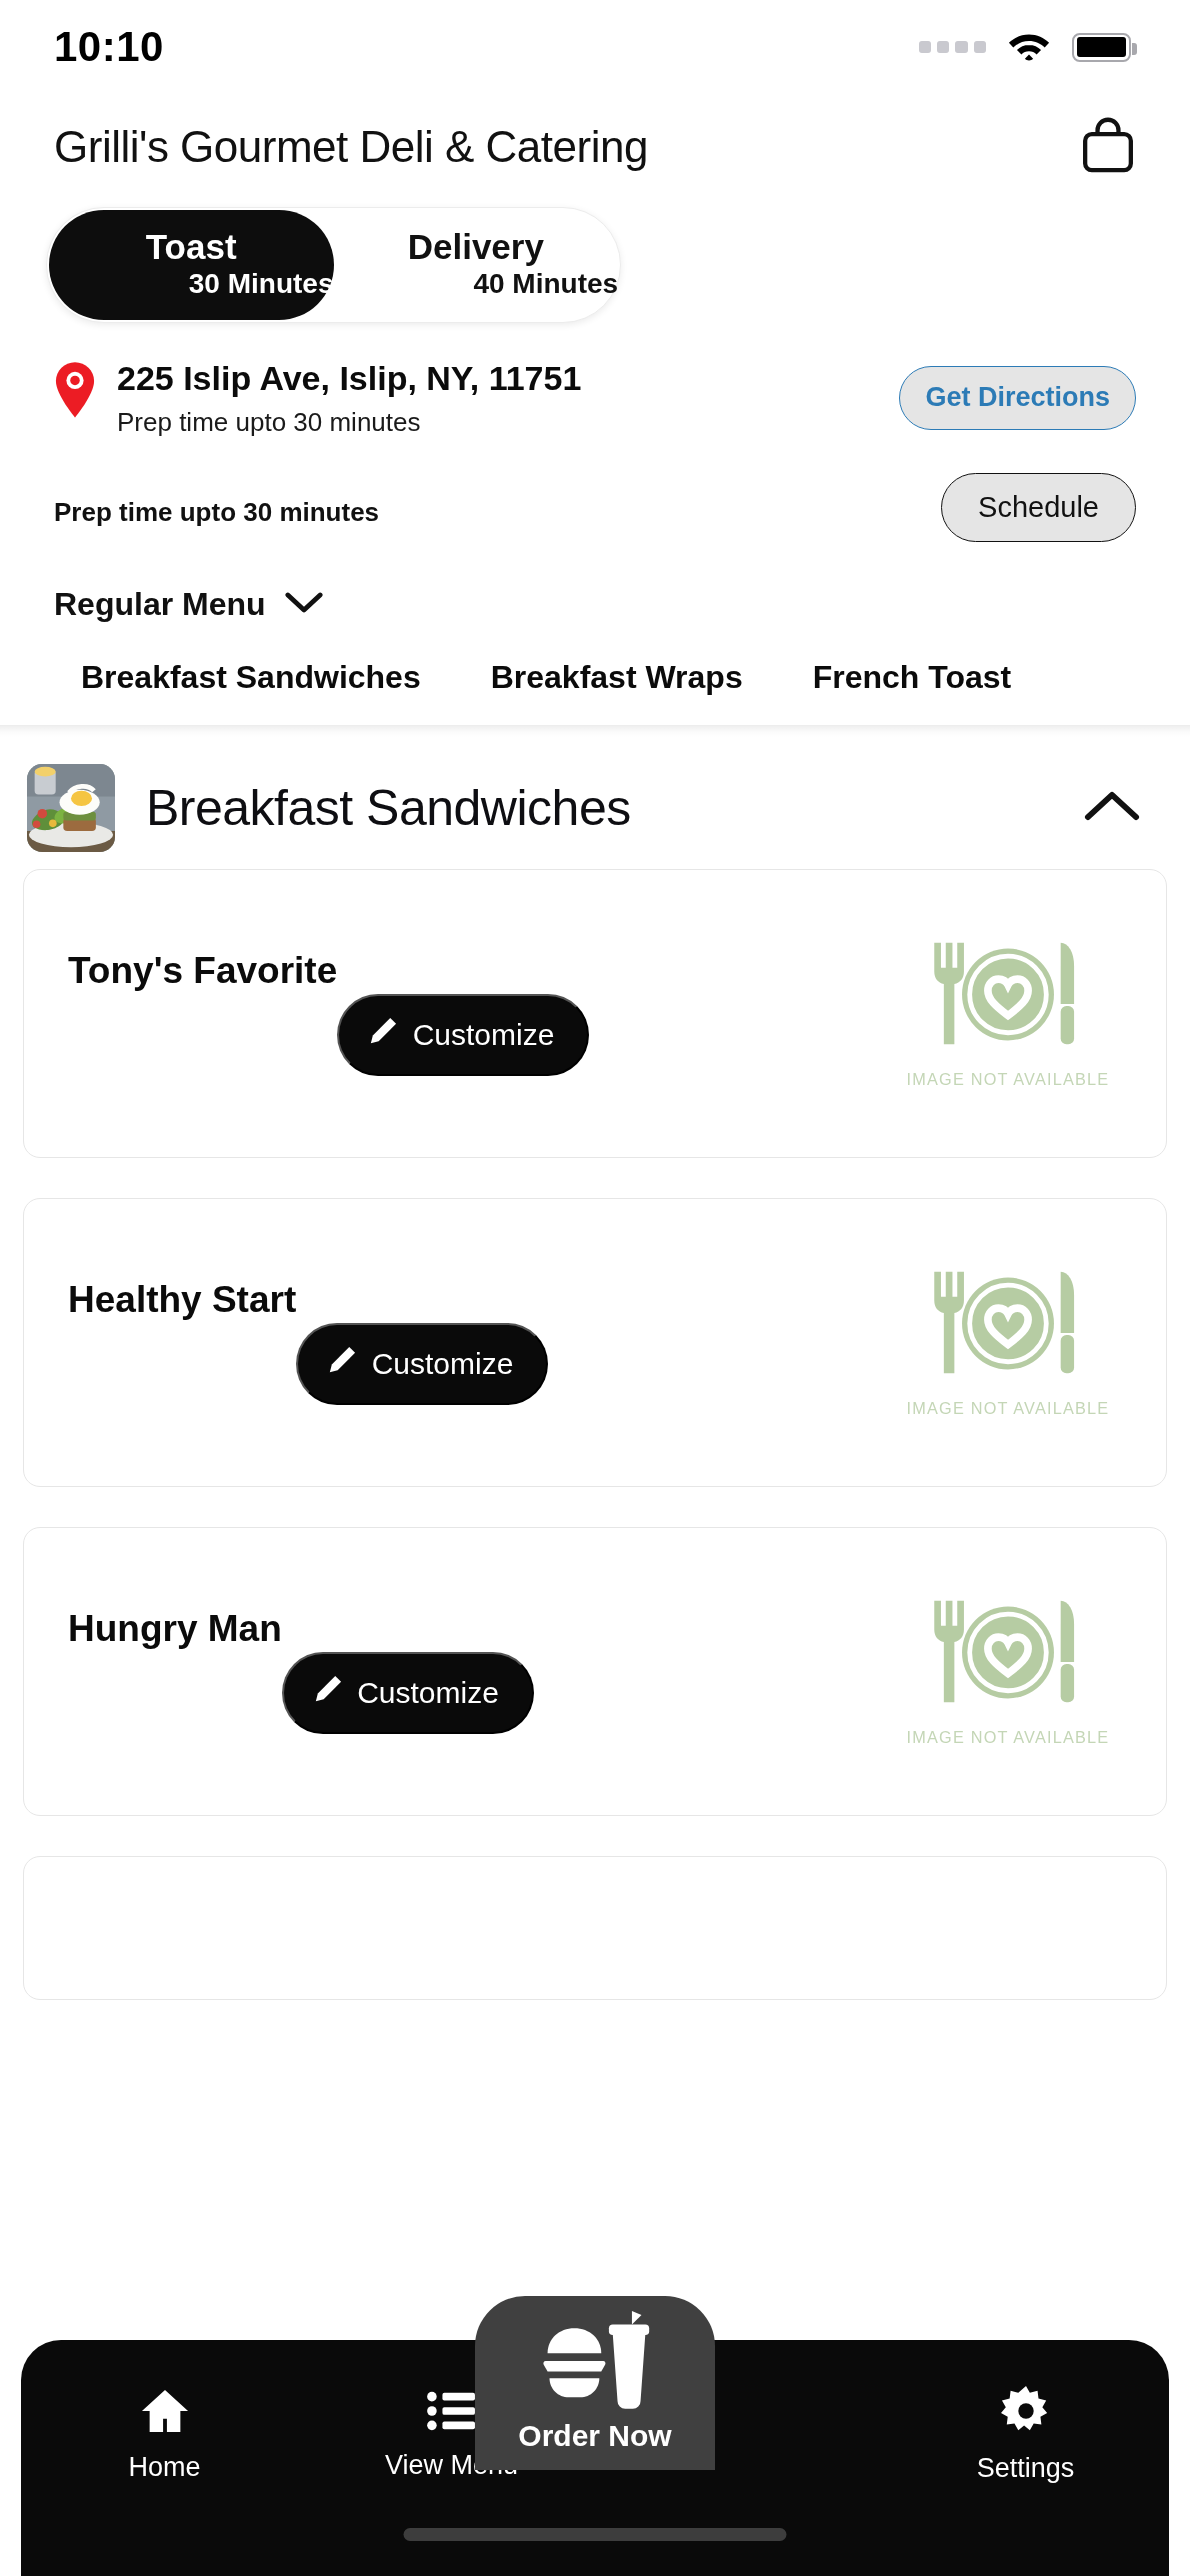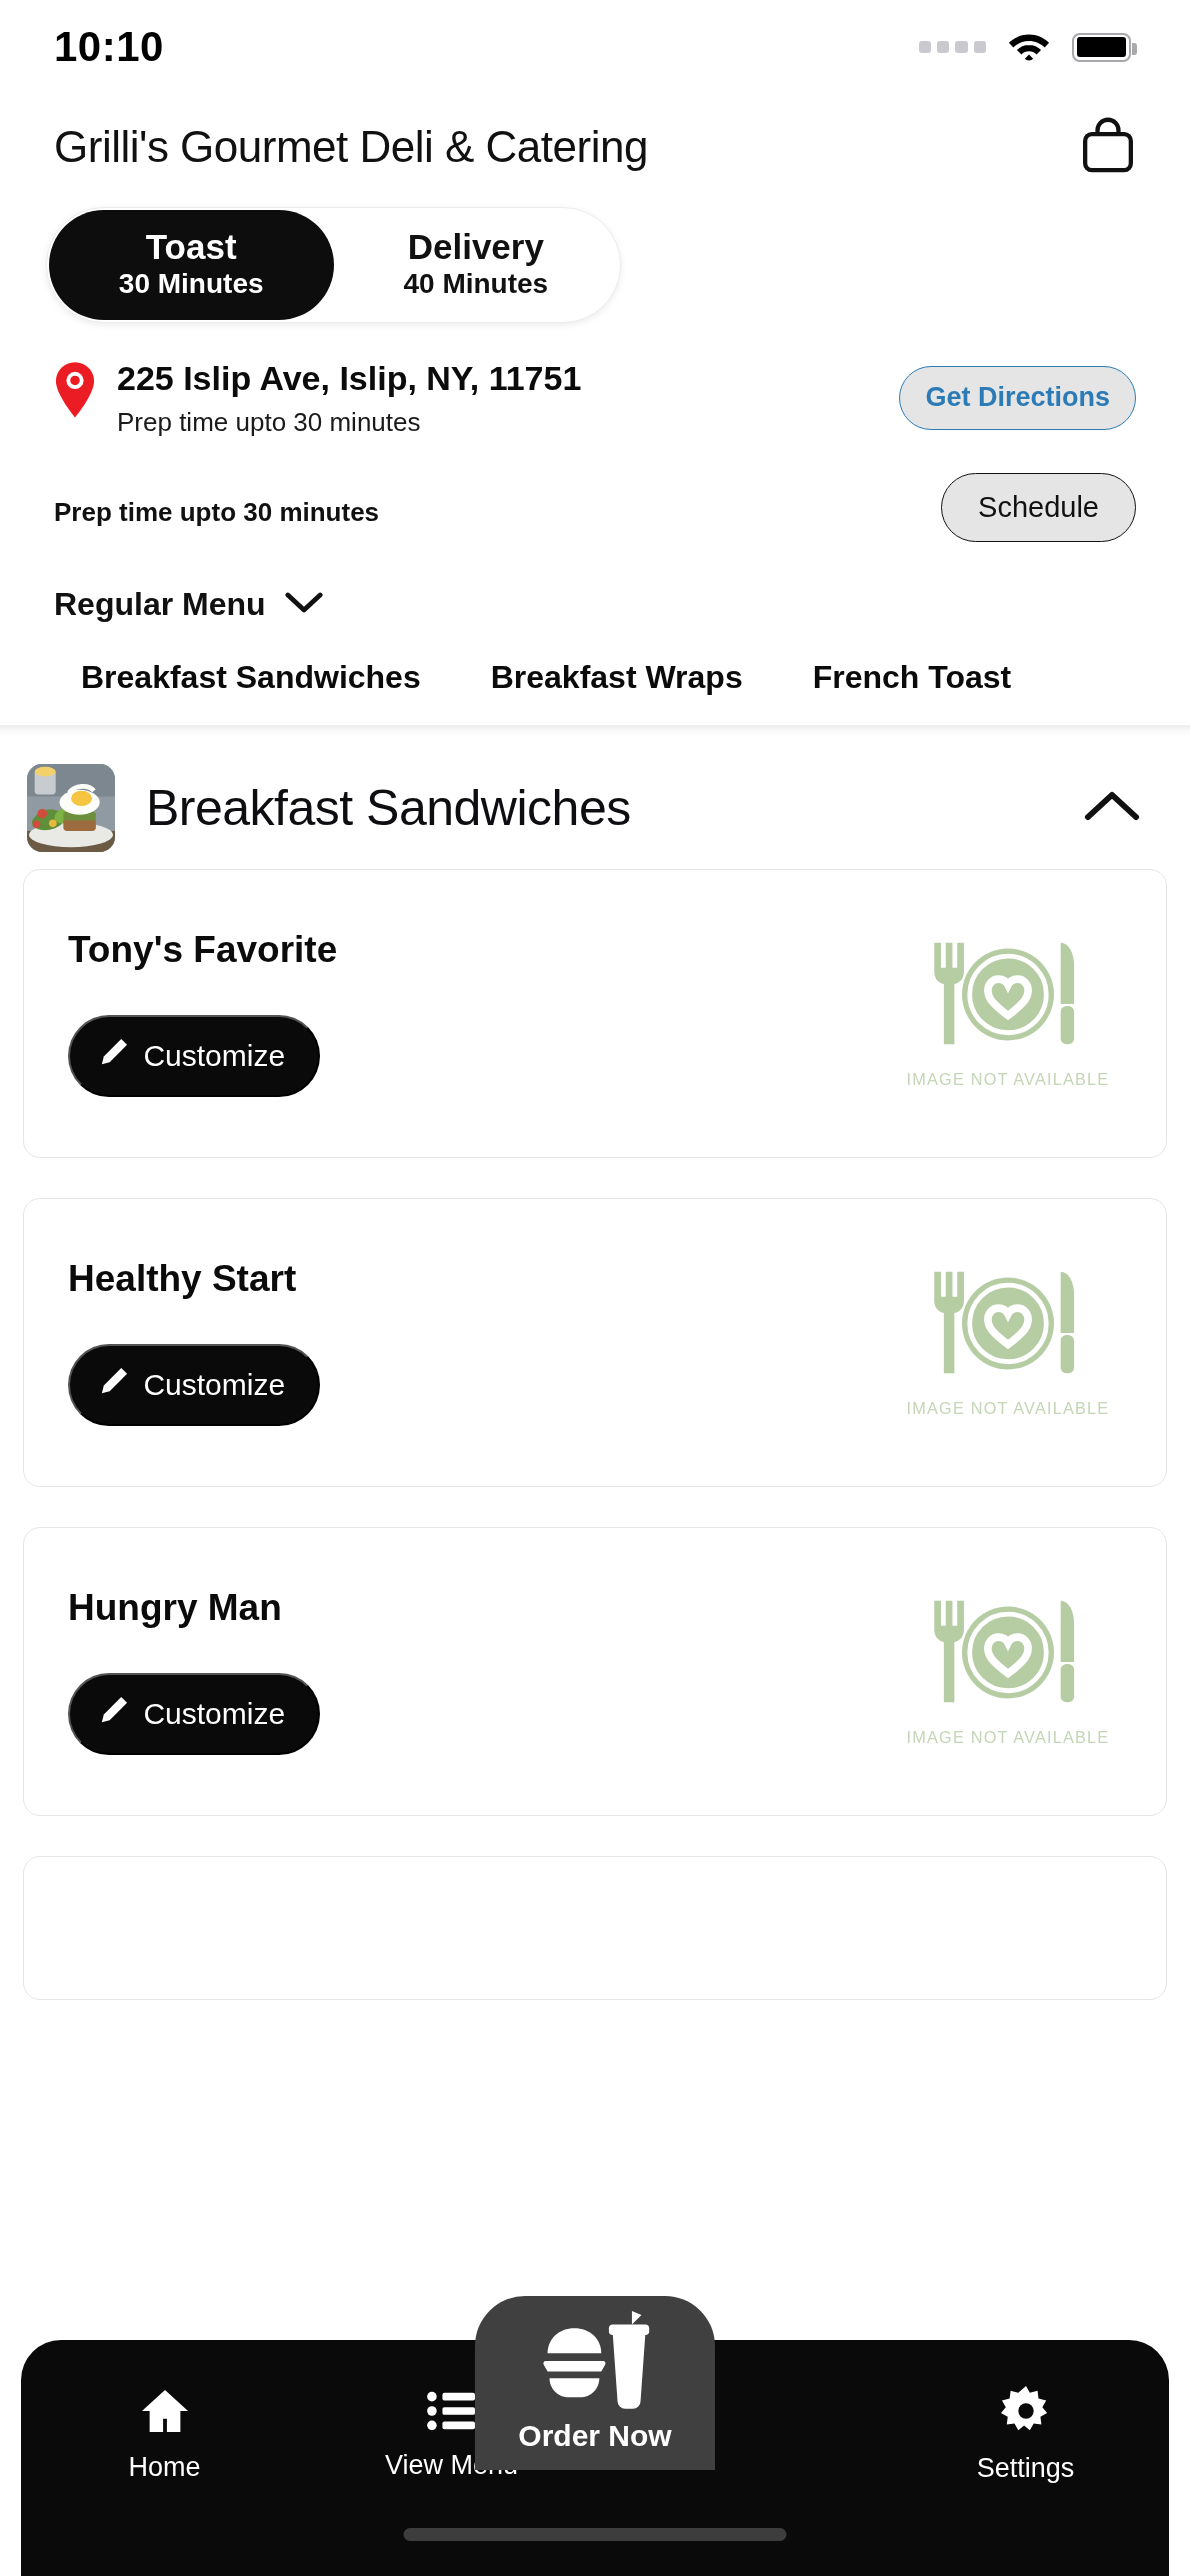--- a/index.html
+++ b/index.html
@@ -43,21 +43,21 @@
     display:inline-flex; align-items:stretch;
     background:#fff; border:1.9px solid #ececec; border-radius:58px;
     box-shadow:0 1.9px 7.7px rgba(0,0,0,.08);
     padding:1.9px; width:575px;
   }
   .mode-opt{
     flex:1; text-align:center; padding:17px 0 19px; border-radius:58px;
   }
   .mode-opt.active{ background:#0d0d0d; }
   .mode-title{ font-size:35px; font-weight:700; color:#111; line-height:1.12; }
-  .mode-sub{ font-size:28px; font-weight:700; color:#111; line-height:1.25; }
+  .mode-sub{ font-size:28px; font-weight:700; color:#111; line-height:1.25;text-align:right; }
   .mode-opt.active .mode-title,.mode-opt.active .mode-sub{ color:#fff; }
 
   
   .info-row{
     display:flex; align-items:center; justify-content:space-between;
     padding:0 54px 0 54px; margin-top:35px;
   }
   .info-left{ display:flex; align-items:flex-start; gap:21px; }
   .pin{ width:42px; height:58px; position:relative; flex:none; margin-top:3.8px; }
   .pin svg{ display:block; }
@@ -109,21 +109,21 @@
 
   
   .cards{ padding:17px 23px 0 23px; }
   .card{
     position:relative;
     border:1.9px solid #e6e6e6; border-radius:17px; background:#fff;
     height:289px; margin-bottom:40px;
     display:flex; align-items:center; justify-content:space-between;
     padding:0 38px 0 44px; overflow:hidden;
   }
-  .card-left{ display:flex; flex-direction:column; justify-content:space-between; }
+  .card-left{ display:flex; flex-direction:row; justify-content:space-between; }
   .item-name{ font-size:37px; font-weight:700; color:#0b0b0b; }
   .cust-btn{
     margin-top:44px; align-self:flex-start;
     background:#0a0a0a; color:#fff; border-radius:58px;
     display:inline-flex; align-items:center; gap:13.4px;
     padding:19px 33px 19px 27px; font-size:30px; font-weight:400;
   }
   .ph{
     display:flex; flex-direction:column; align-items:center;
     justify-content:center; width:240px;

